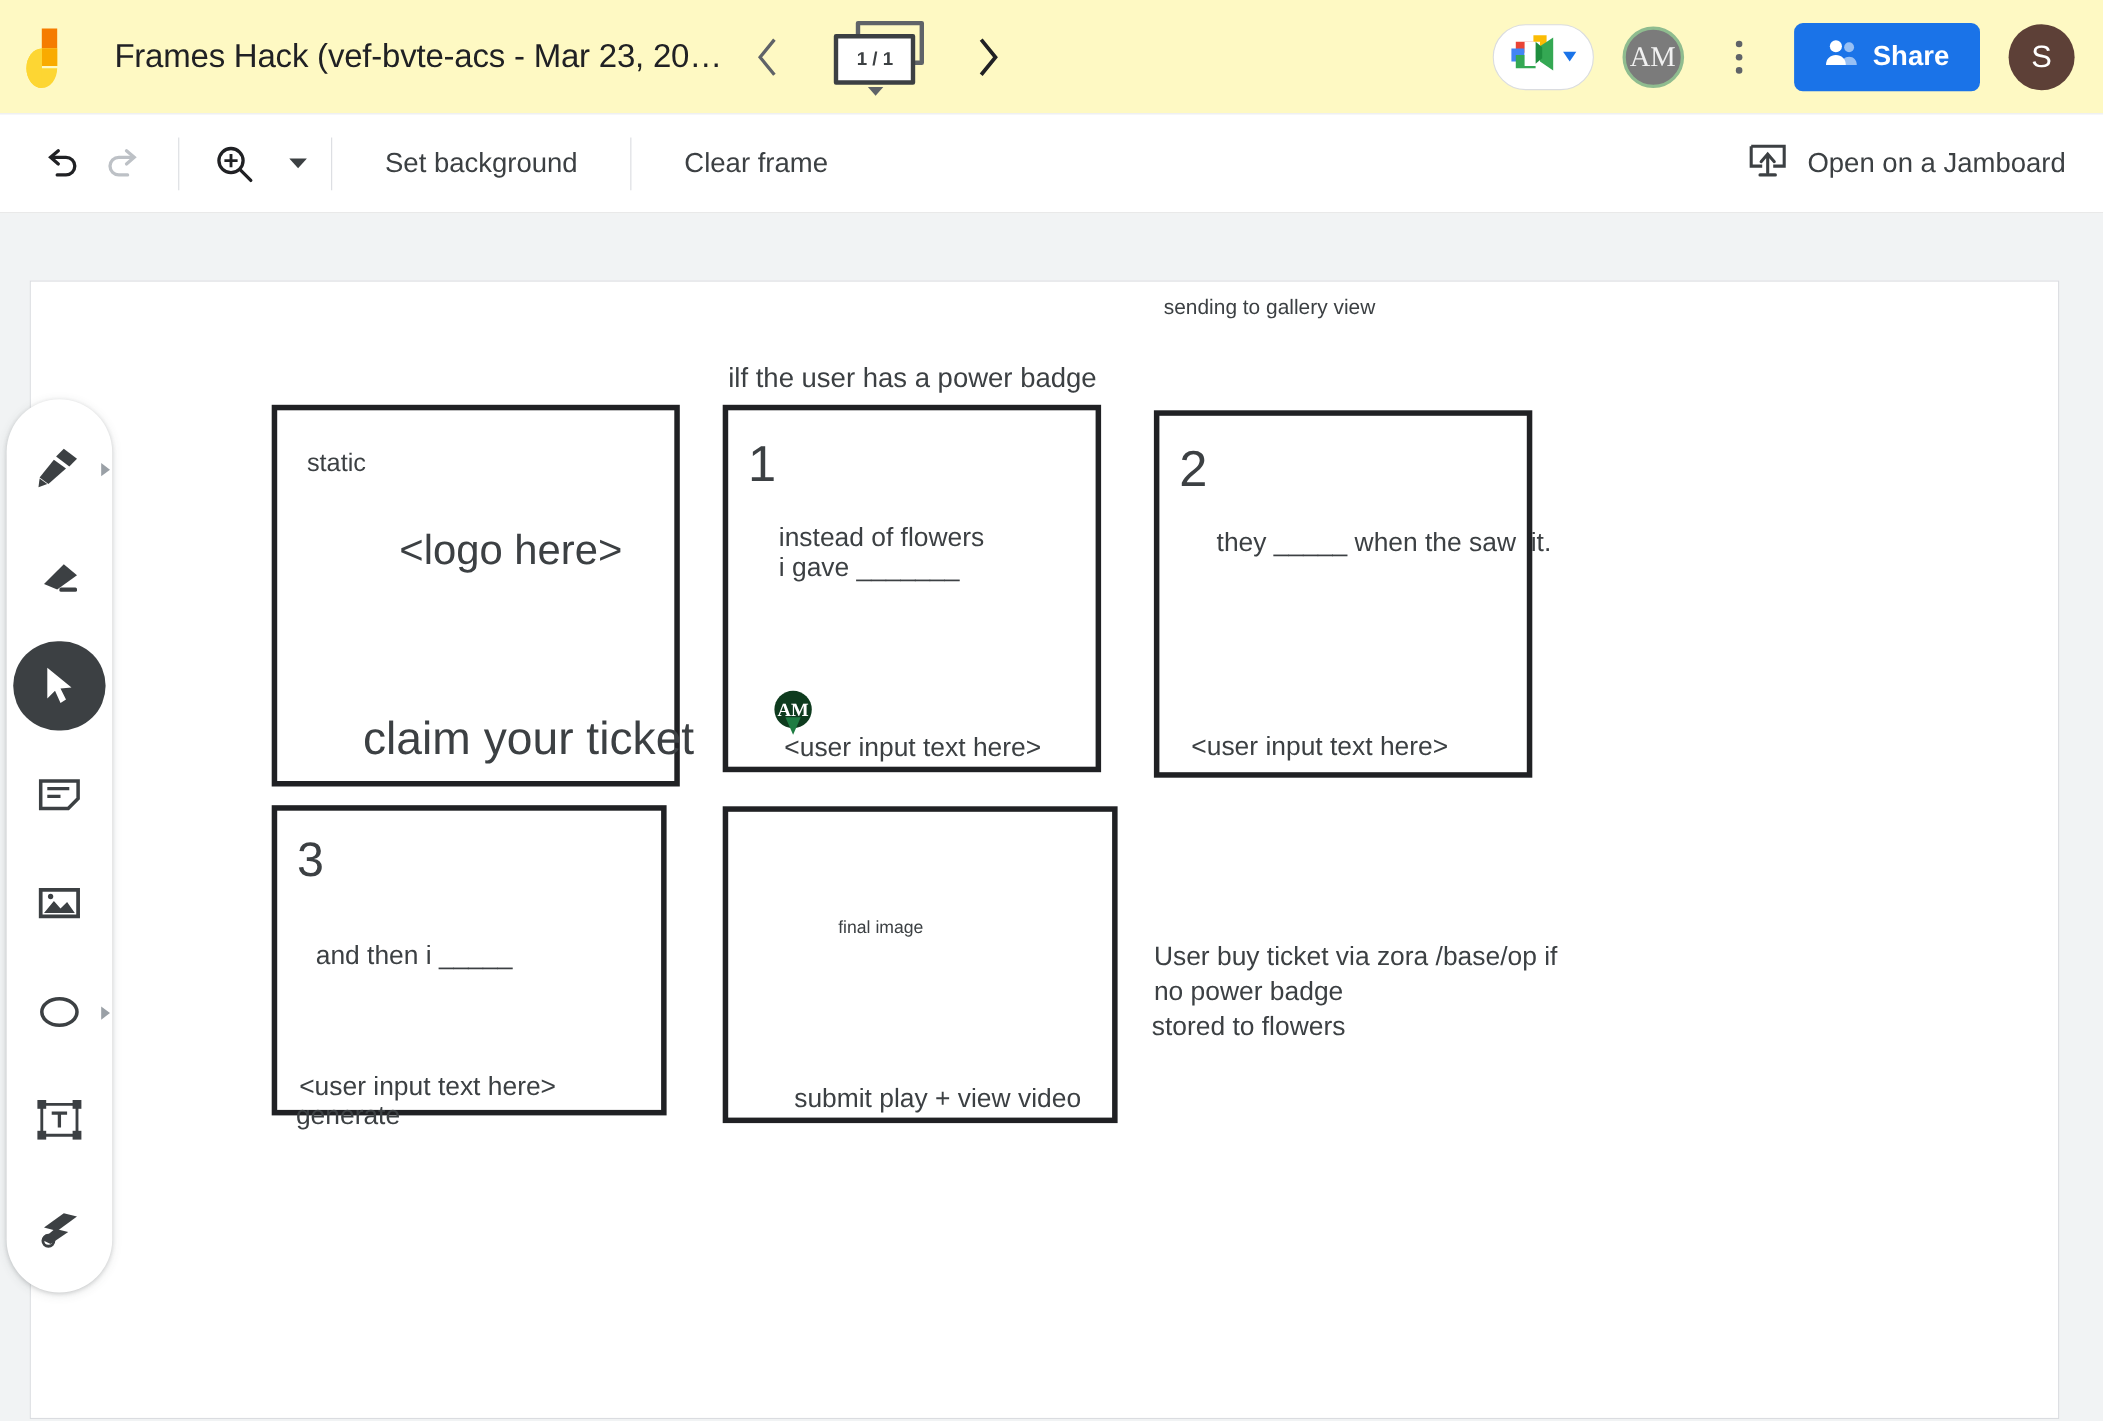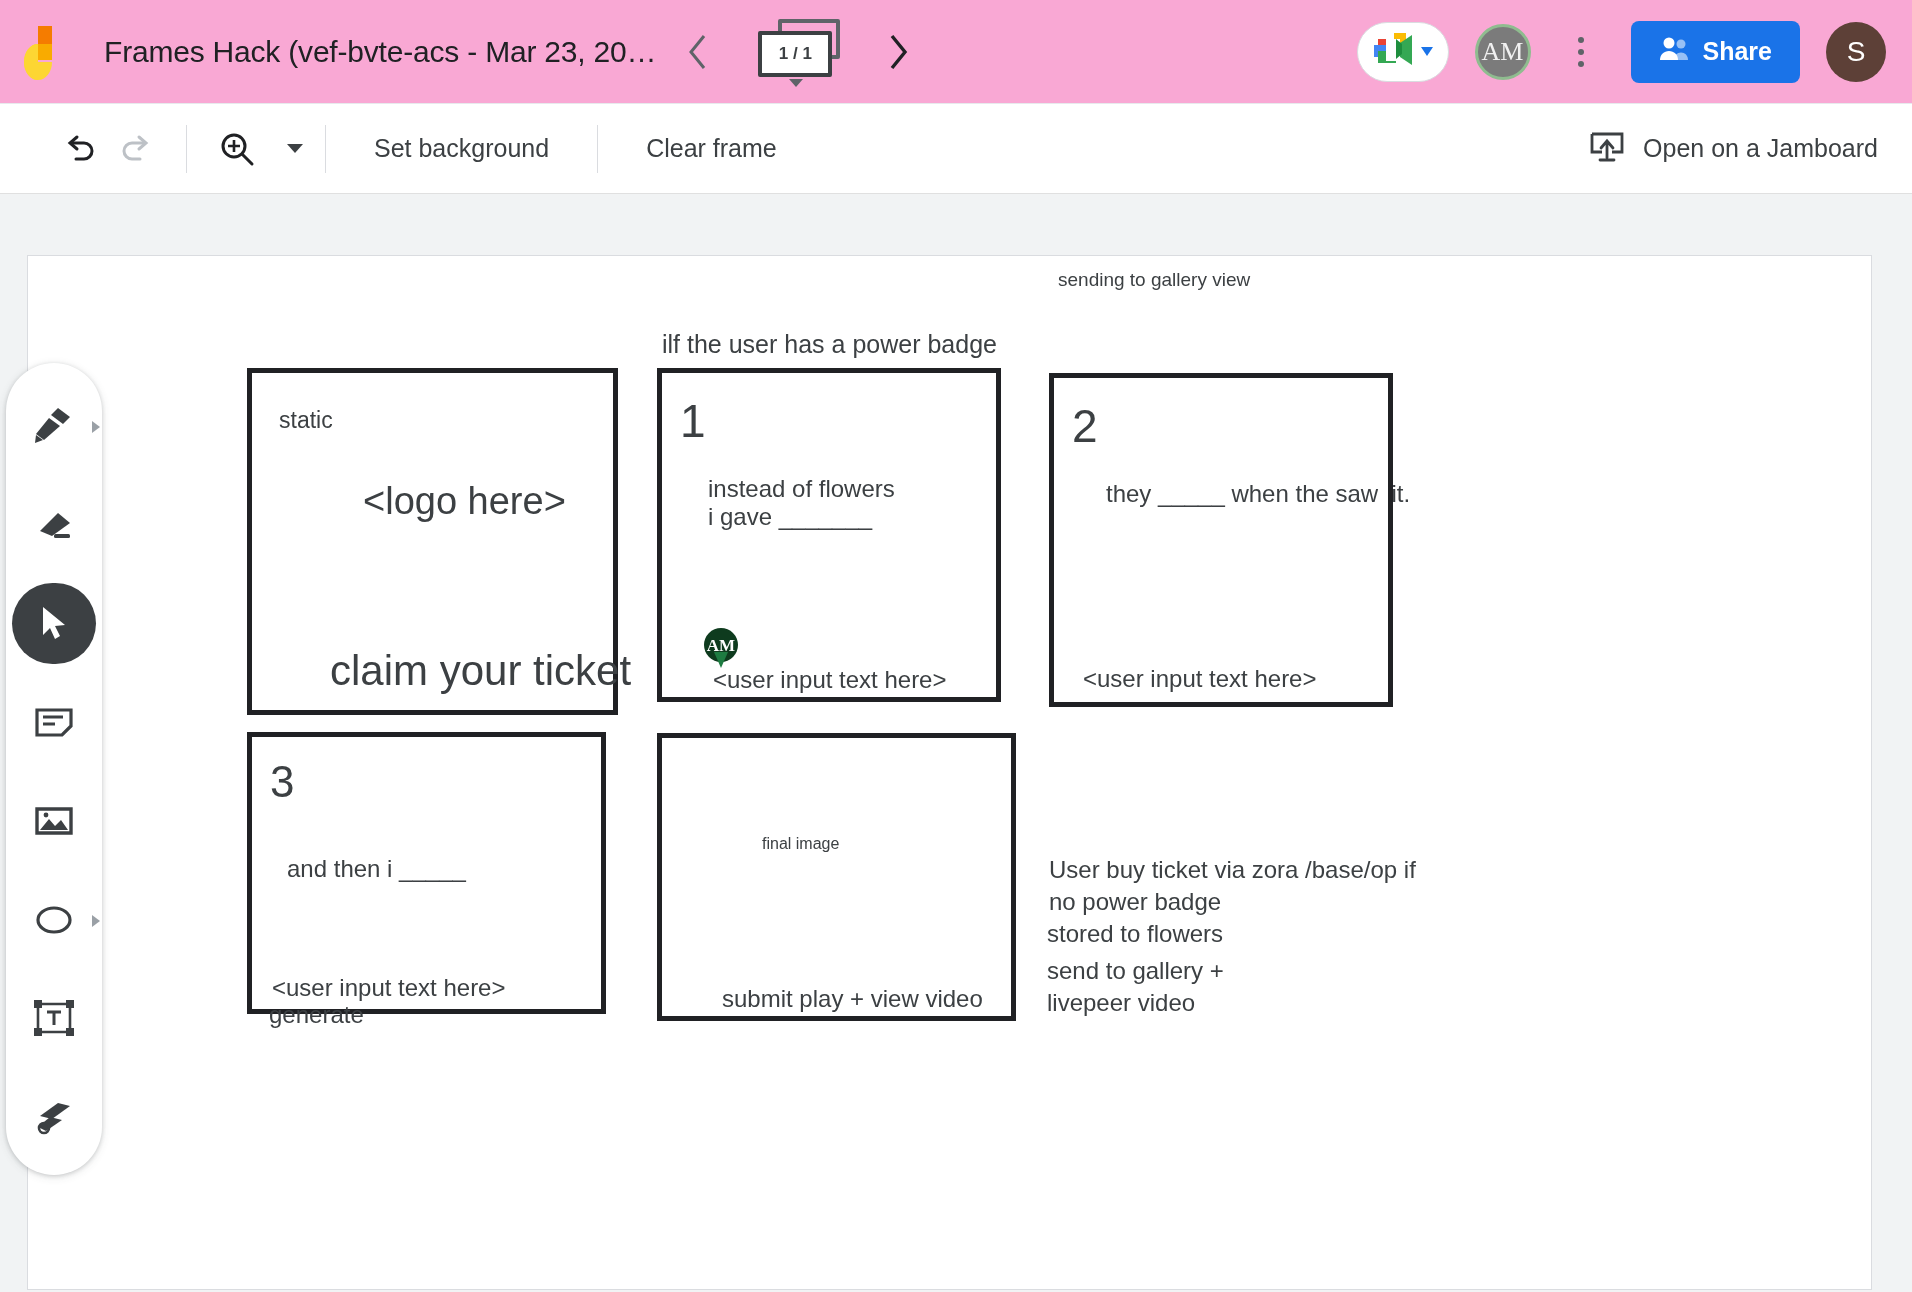--- a/index.html
+++ b/index.html
@@ -7,21 +7,21 @@
     width: 1912px; height: 1292px;
     font-family: "Liberation Sans", sans-serif;
     background: #ffffff;
     overflow: hidden;
   }
   #root { position: relative; width: 1912px; height: 1292px; }
 
   
   .header {
     position: absolute; left: 0; top: 0; width: 1912px; height: 103px;
-    background: #f9a8d4; display: flex; align-items: center;
+    background: #fef9c3; display: flex; align-items: center;
   }
   .jam-logo { margin-left: 22px; width: 48px; height: 56px; position: relative; }
   .doc-title {
     margin-left: 34px; font-size: 30px; color: #202124; letter-spacing: -0.2px;
     white-space: nowrap; overflow: hidden; max-width: 660px;
   }
   .nav-arrow {
     width: 48px; height: 48px; margin-left: 18px;
     display: flex; align-items: center; justify-content: center;
     color: #5f6368; cursor: pointer;
@@ -82,21 +82,21 @@
   .user-avatar {
     width: 60px; height: 60px; border-radius: 50%; margin-left: 26px;
     background: #5d4037; color: #fff; font-size: 28px;
     display: flex; align-items: center; justify-content: center; cursor: pointer;
   }
 
   
   .toolbar {
     position: absolute; left: 0; top: 103px; width: 1912px; height: 91px;
     background: #fff; border-top: 1px solid #e8eaed; border-bottom: 1px solid #e0e0e0;
-    display: flex; align-items: center; padding-left: 24px;
+    display: flex; align-items: center;
   }
   .tb-icon {
     width: 56px; height: 56px; display: flex; align-items: center;
     justify-content: center; cursor: pointer; color: #202124;
   }
   .tb-icon.disabled { color: #bdc1c6; }
   .tb-divider { width: 1px; height: 48px; background: #dadce0; margin: 0 22px; }
   .tb-caret {
     width: 0; height: 0; border-left: 8px solid transparent;
     border-right: 8px solid transparent; border-top: 9px solid #3c4043;
@@ -346,22 +346,20 @@
       </div>
 
       <div class="frame-box" style="left:629px; top:477px; width:359px; height:288px;">
         <div class="c-text" style="left:100px; top:95px; font-size:16px;">final image</div>
         <div class="c-text" style="left:60px; top:245px; font-size:24px;">submit play + view video</div>
       </div>
 
       <div class="c-text" style="left:1021px; top:598px; font-size:24px;">User buy ticket via zora /base/op if
 no power badge</div>
       <div class="c-text" style="left:1019px; top:662px; font-size:24px;">stored to flowers</div>
-      <div class="c-text" style="left:1019px; top:699px; font-size:24px;">send to gallery +
-livepeer video</div>
 
     </div>
   </div>
 
   <div class="toolrail">
 
     <div class="tool">
       <svg width="44" height="44" viewBox="0 0 44 44" fill="currentColor">
         <path d="M26 4 L38 13 L31 20 L19 11 z"></path>
         <path d="M17 14 L28 22 L12 36 L4 30 z"></path>

